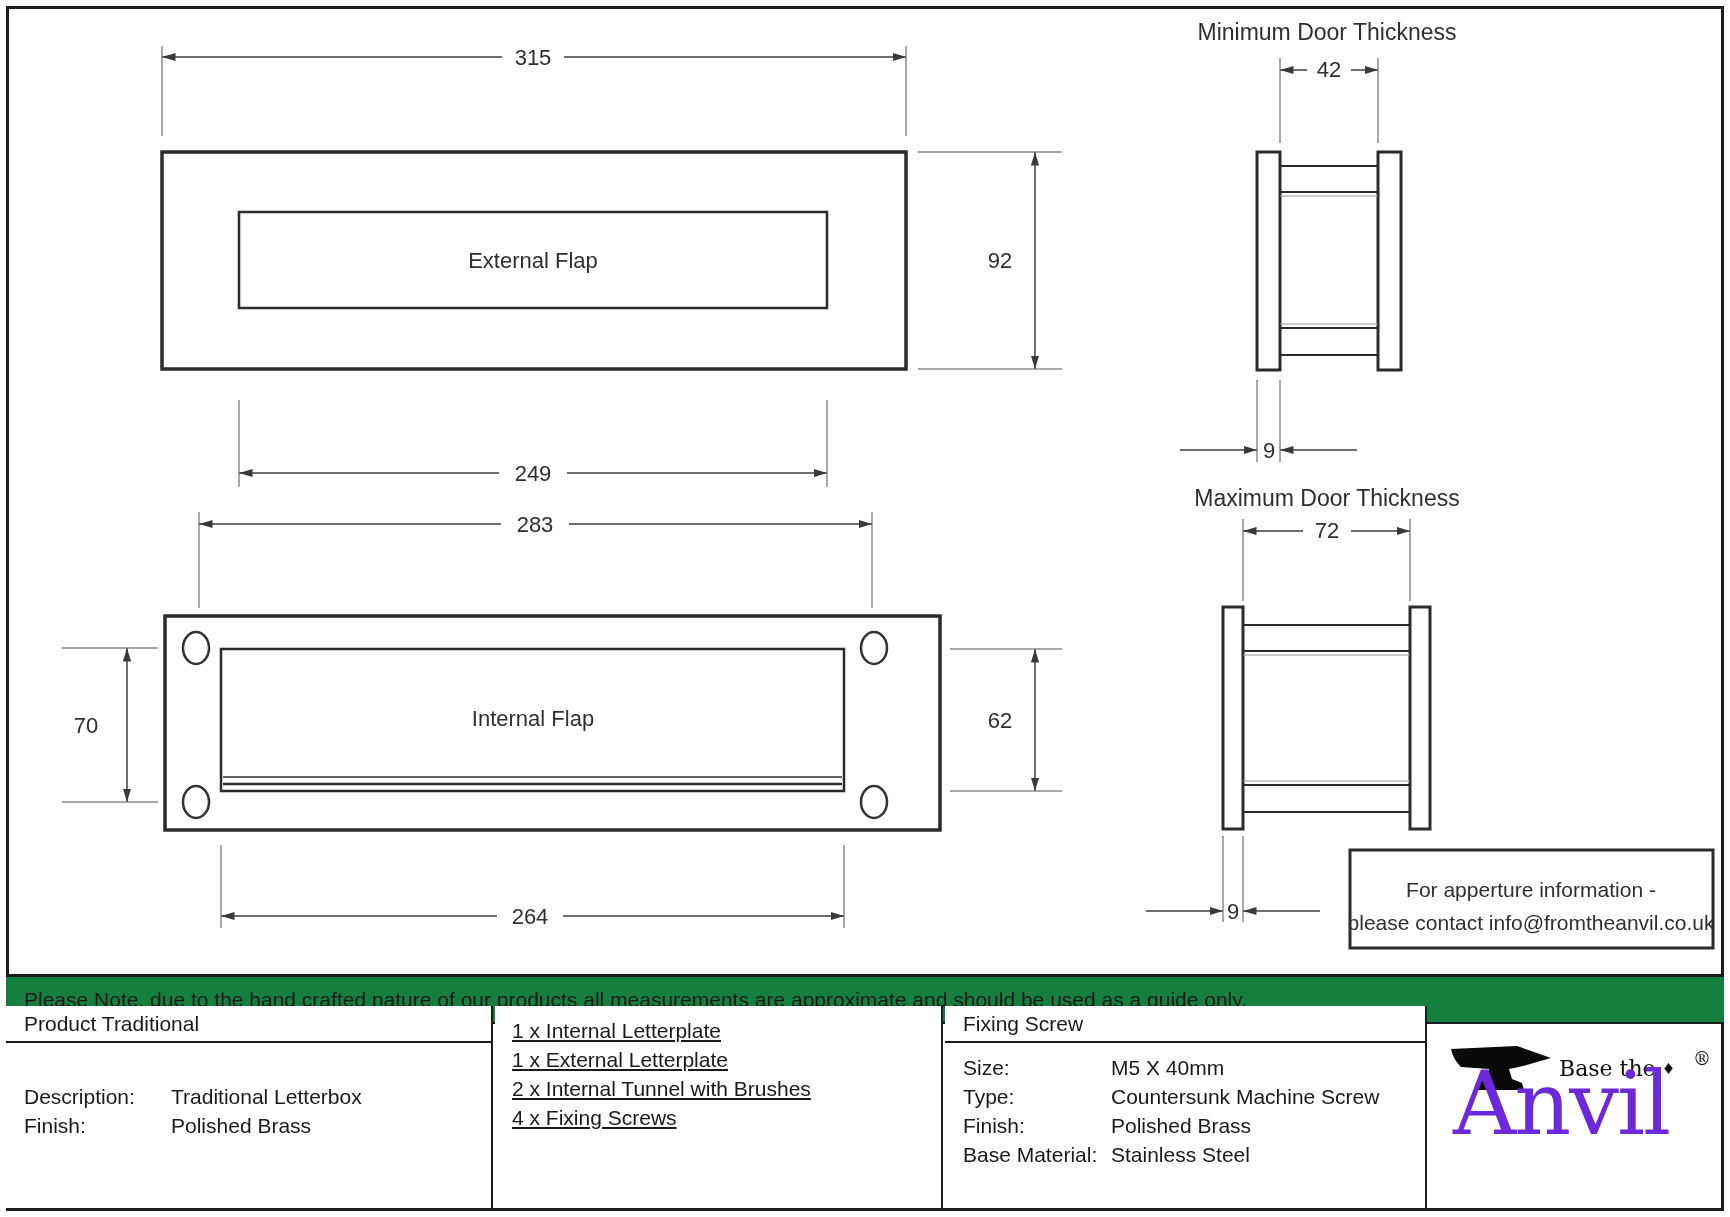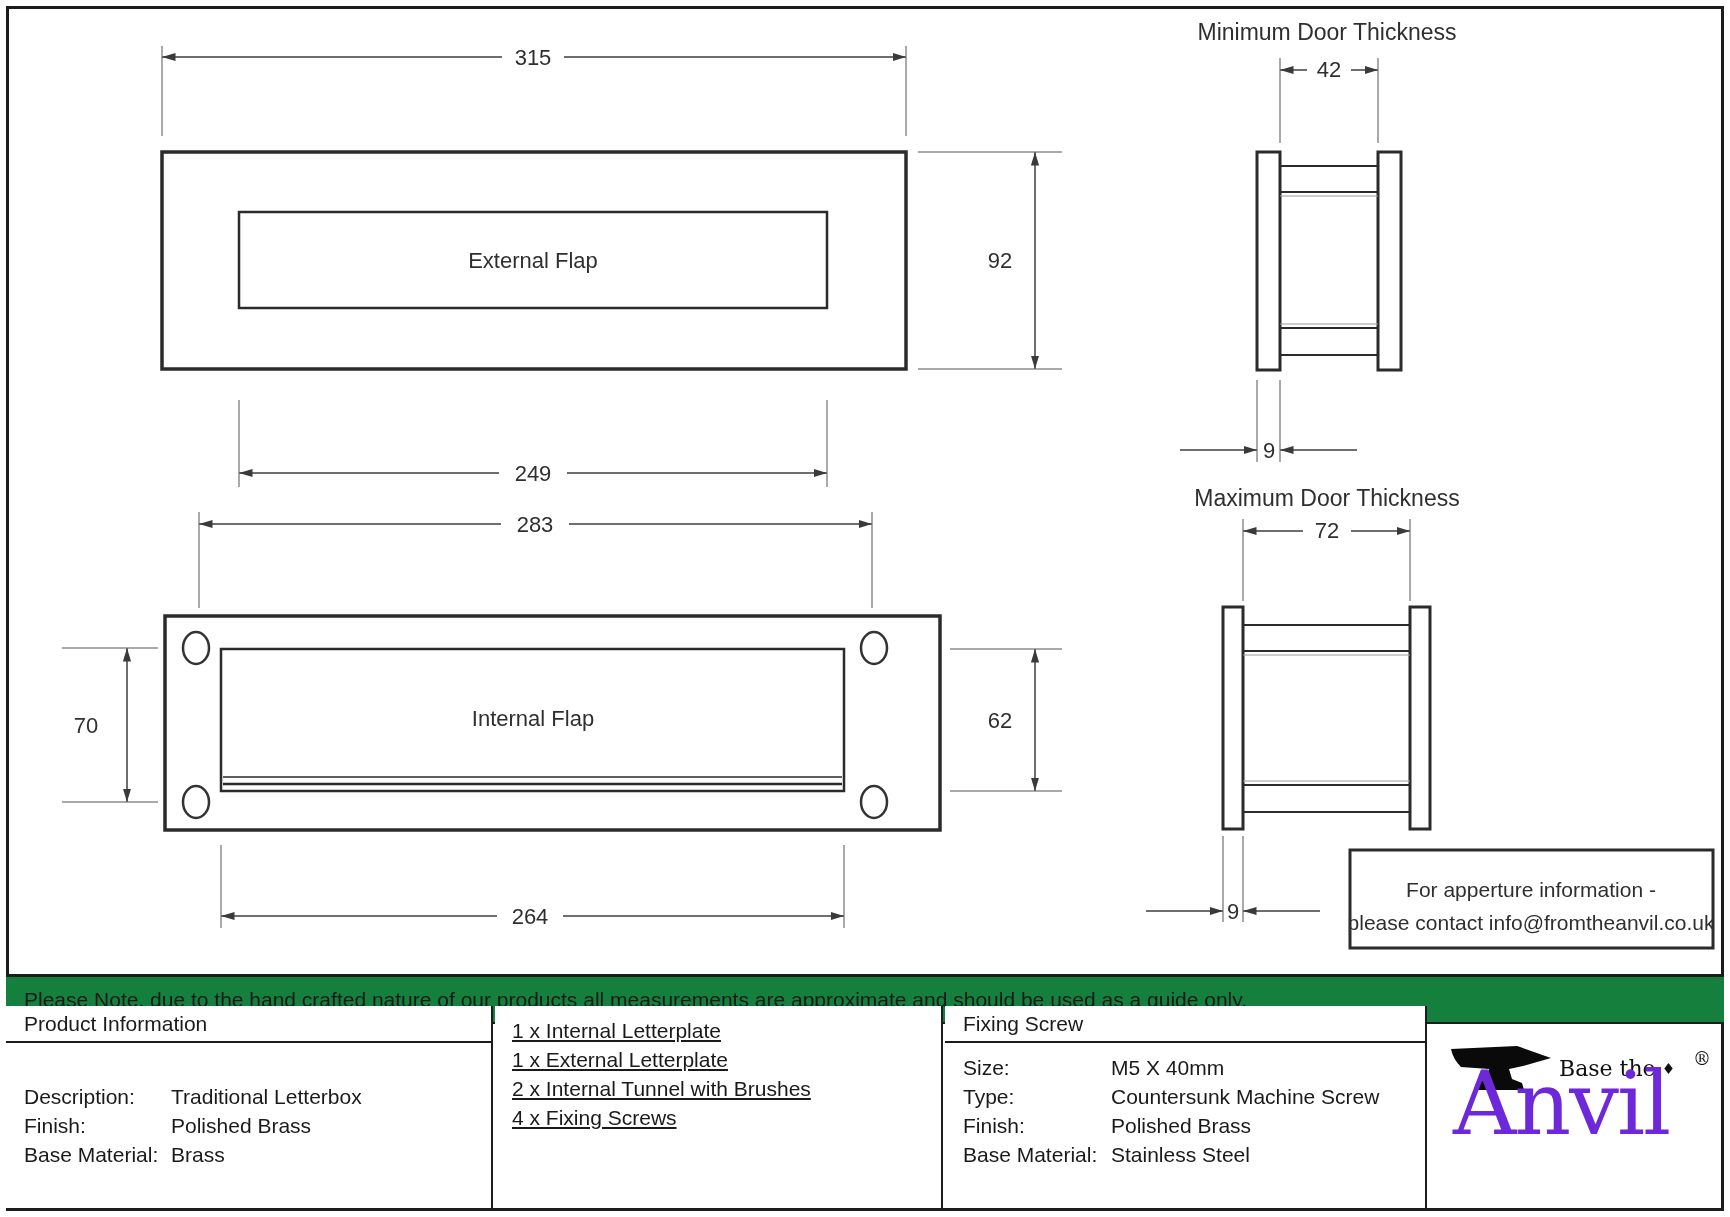--- a/index.html
+++ b/index.html
@@ -204,31 +204,28 @@
     <text x="1531" y="930" font-size="21" text-anchor="middle">please contact info@fromtheanvil.co.uk</text>
   </g>
 </svg>
 
 <div class="note-row">
   <span>Please Note, due to the hand crafted nature of our products all measurements are approximate and should be used as a guide only.</span>
 </div>
 
 <div class="spec-col col-line" style="left:6px;width:487px;">
   <div class="spec-hdr">
-    <span>Product Information</span>
+    <span>Product Traditional</span>
   </div>
   <div class="spec-body">
     <div class="spec-row r1">
       <span class="lbl lbl-w1">Description:</span><span>Traditional Letterbox</span>
     </div>
     <div class="spec-row r2">
       <span class="lbl lbl-w1">Finish:</span><span>Polished Brass</span>
-    </div>
-    <div class="spec-row r3">
-      <span class="lbl lbl-w1">Base Material:</span><span>Brass</span>
     </div>
   </div>
 </div>
 
 <div class="spec-col col-line" style="left:495px;width:448px;">
   <div class="spec-body">
     <div class="spec-row r0 item">1 x Internal Letterplate</div>
     <div class="spec-row r1 item">1 x External Letterplate</div>
     <div class="spec-row r2 item">2 x Internal Tunnel with Brushes</div>
     <div class="spec-row r3 item">4 x Fixing Screws</div>

